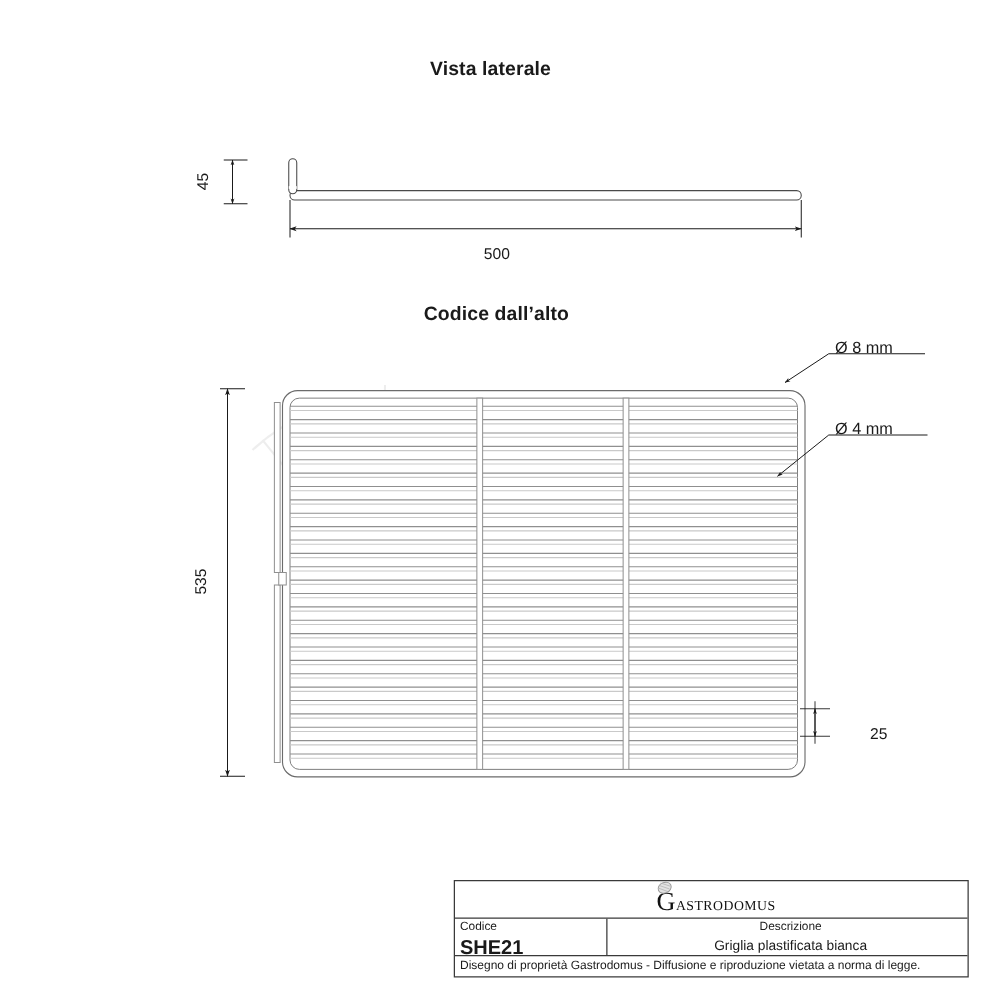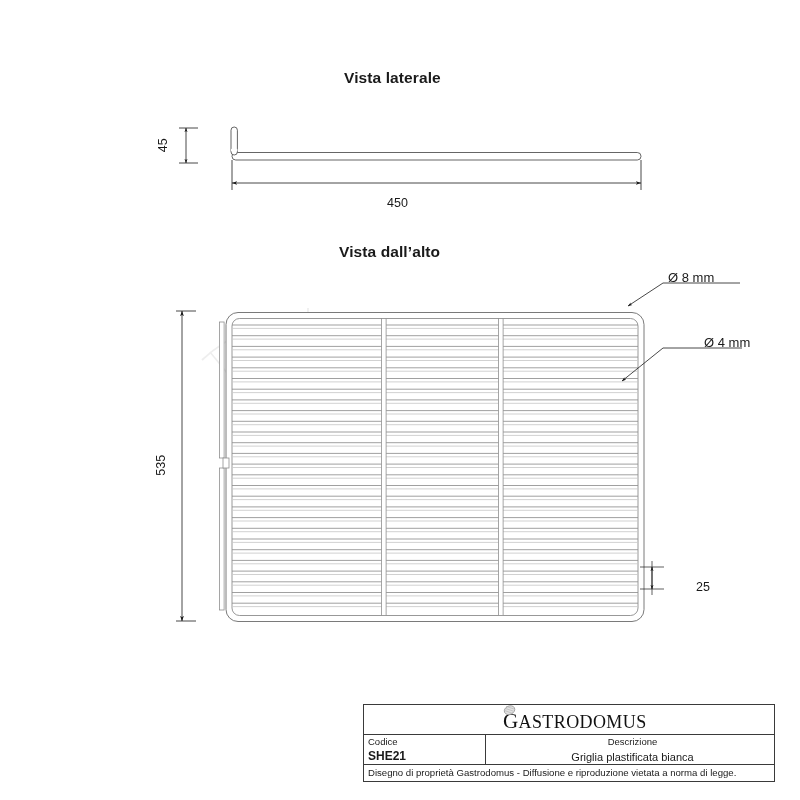--- a/index.html
+++ b/index.html
@@ -74,21 +74,21 @@
   .logo-word {
     font-family: "Liberation Serif", serif;
     letter-spacing: 0.4px;
     color: #111;
     line-height: 1;
   }
   .logo-cap {
     font-size: 21px;
   }
   .logo-rest {
-    font-size: 18px;
+    font-size: 11px;
     position: relative;
     top: -0.5px;
   }
   #logo-mark {
     position: absolute;
     left: -1px;
     top: -9px;
   }
   #tb-mid-row {
     height: 30px;
@@ -107,21 +107,21 @@
     box-sizing: border-box;
     padding: 2px 0 0 5px;
     text-align: center;
   }
   .tb-cap {
     font-size: 9.5px;
     color: #1a1a1a;
     line-height: 1.15;
   }
   .tb-val {
-    font-size: 12px;
+    font-size: 16px;
     font-weight: bold;
     line-height: 1.25;
     margin-top: 1px;
   }
   .tb-val-norm {
     font-size: 11px;
     font-weight: normal;
     line-height: 1.3;
     margin-top: 2px;
   }
@@ -288,35 +288,35 @@
       <line x1="663" y1="283" x2="740" y2="283" stroke="#1a1a1a" stroke-width="0.8"></line>
     </g>
 
     <g>
       <line x1="663" y1="348" x2="622" y2="381" stroke="#1a1a1a" stroke-width="0.8" marker-end="url(#arrFillS)"></line>
       <line x1="663" y1="348" x2="742" y2="348" stroke="#1a1a1a" stroke-width="0.8"></line>
     </g>
   </g>
 </svg>
 
-<div class="lbl view-title" style="left:344px; top:70px;text-align:right;">Vista laterale</div>
-
-<div class="lbl view-title" style="left:339px; top:244px;">Vista dall’alto</div>
+<div class="lbl view-title" style="left:344px; top:48px;text-align:right;">Vista laterale</div>
+
+<div class="lbl view-title" style="left:339px; top:244px;">Codice dall’alto</div>
 
 <div class="lbl dim-txt rot90" style="left:152px; top:139px; width:22px; text-align:center;">45</div>
 
-<div class="lbl dim-txt" style="left:387px; top:197px;">450</div>
+<div class="lbl dim-txt" style="left:387px; top:197px;">500</div>
 
 <div class="lbl dim-txt rot90" style="left:146px; top:459px; width:30px; text-align:center;">535</div>
 
 <div class="lbl dim-txt" style="left:696px; top:581px;">25</div>
 
 <div class="lbl callout-txt" style="left:668px; top:271px;">Ø 8 mm</div>
 
-<div class="lbl callout-txt" style="left:704px; top:336px;">Ø 4 mm</div>
+<div class="lbl callout-txt" style="left:668px; top:336px;">Ø 4 mm</div>
 
 <div id="title-block">
 
   <div id="tb-logo-row">
     <div id="tb-logo">
       <svg id="logo-mark" width="16" height="14" viewBox="0 0 16 14">
         <ellipse cx="7.6" cy="8.4" rx="5.4" ry="4.2" transform="rotate(-24 7.6 8.4)" fill="#e2e2e2" stroke="#9a9a9a" stroke-width="0.8"></ellipse>
         <path d="M3.2 6.6 L11.4 9.4 M4.2 4.6 L12.0 7.2 M2.8 8.8 L10.4 11.6" stroke="#b0b0b0" stroke-width="0.6" fill="none"></path>
       </svg>
       <span class="logo-word logo-cap">G</span>

